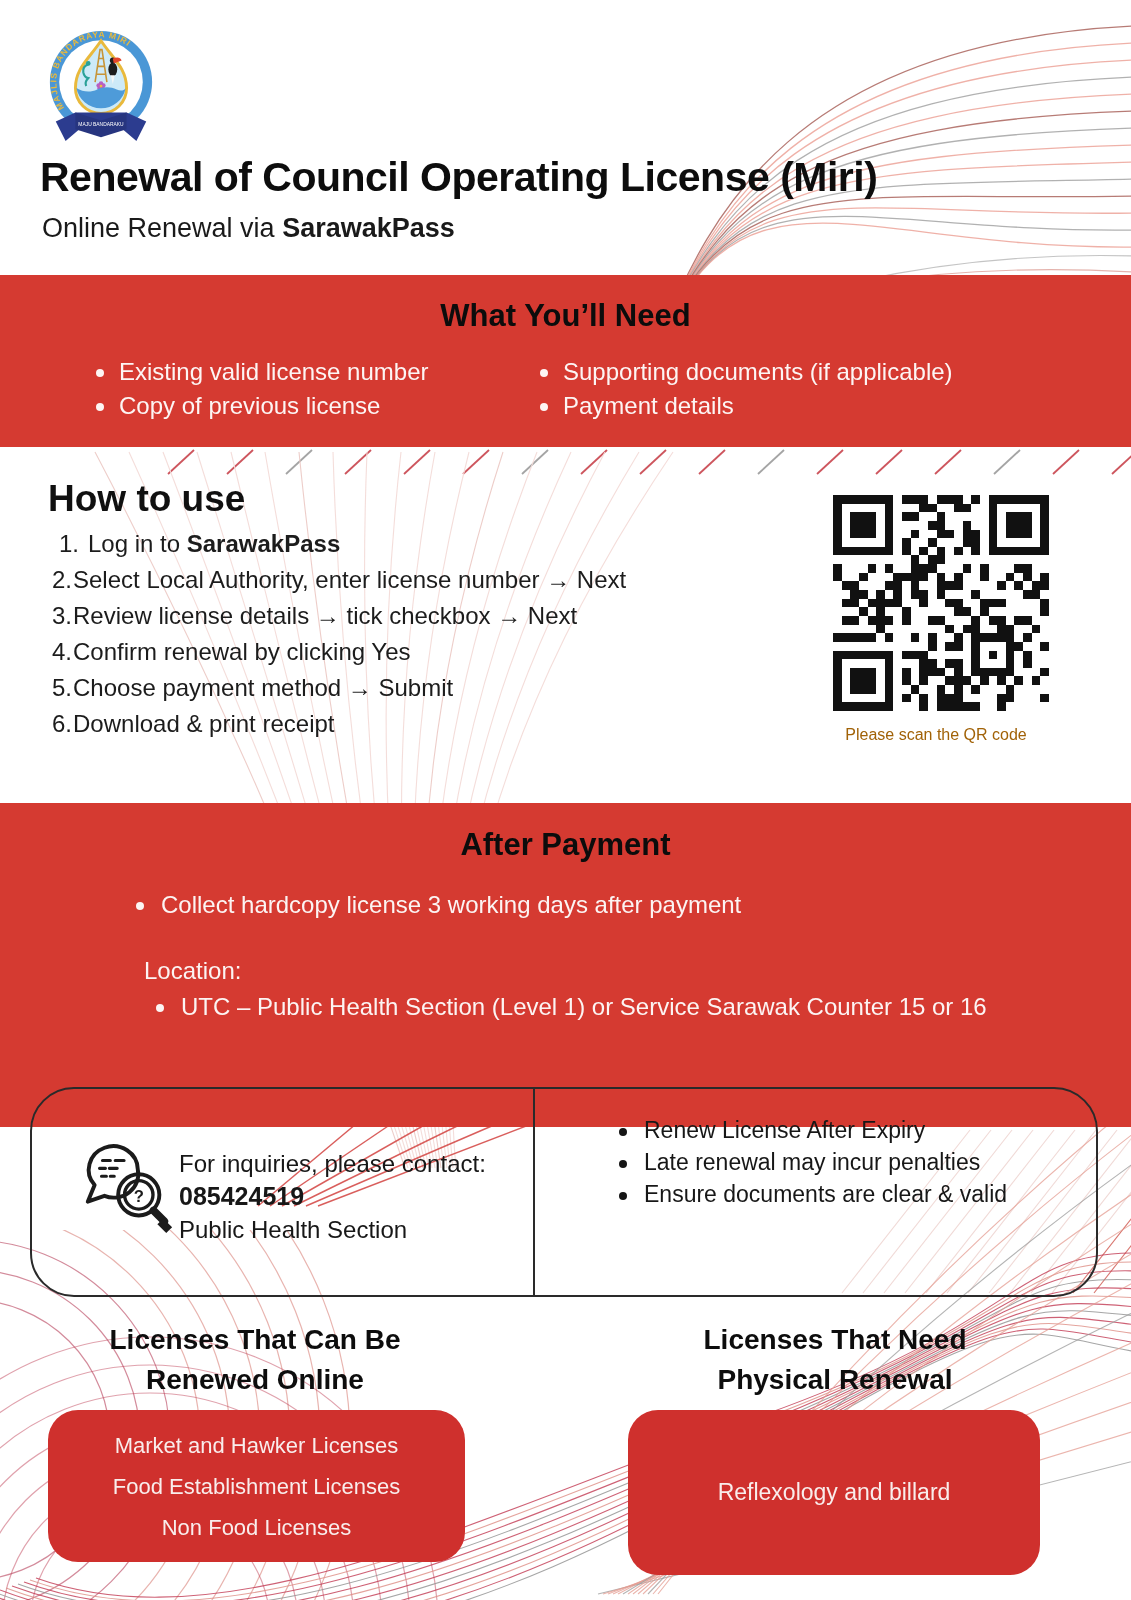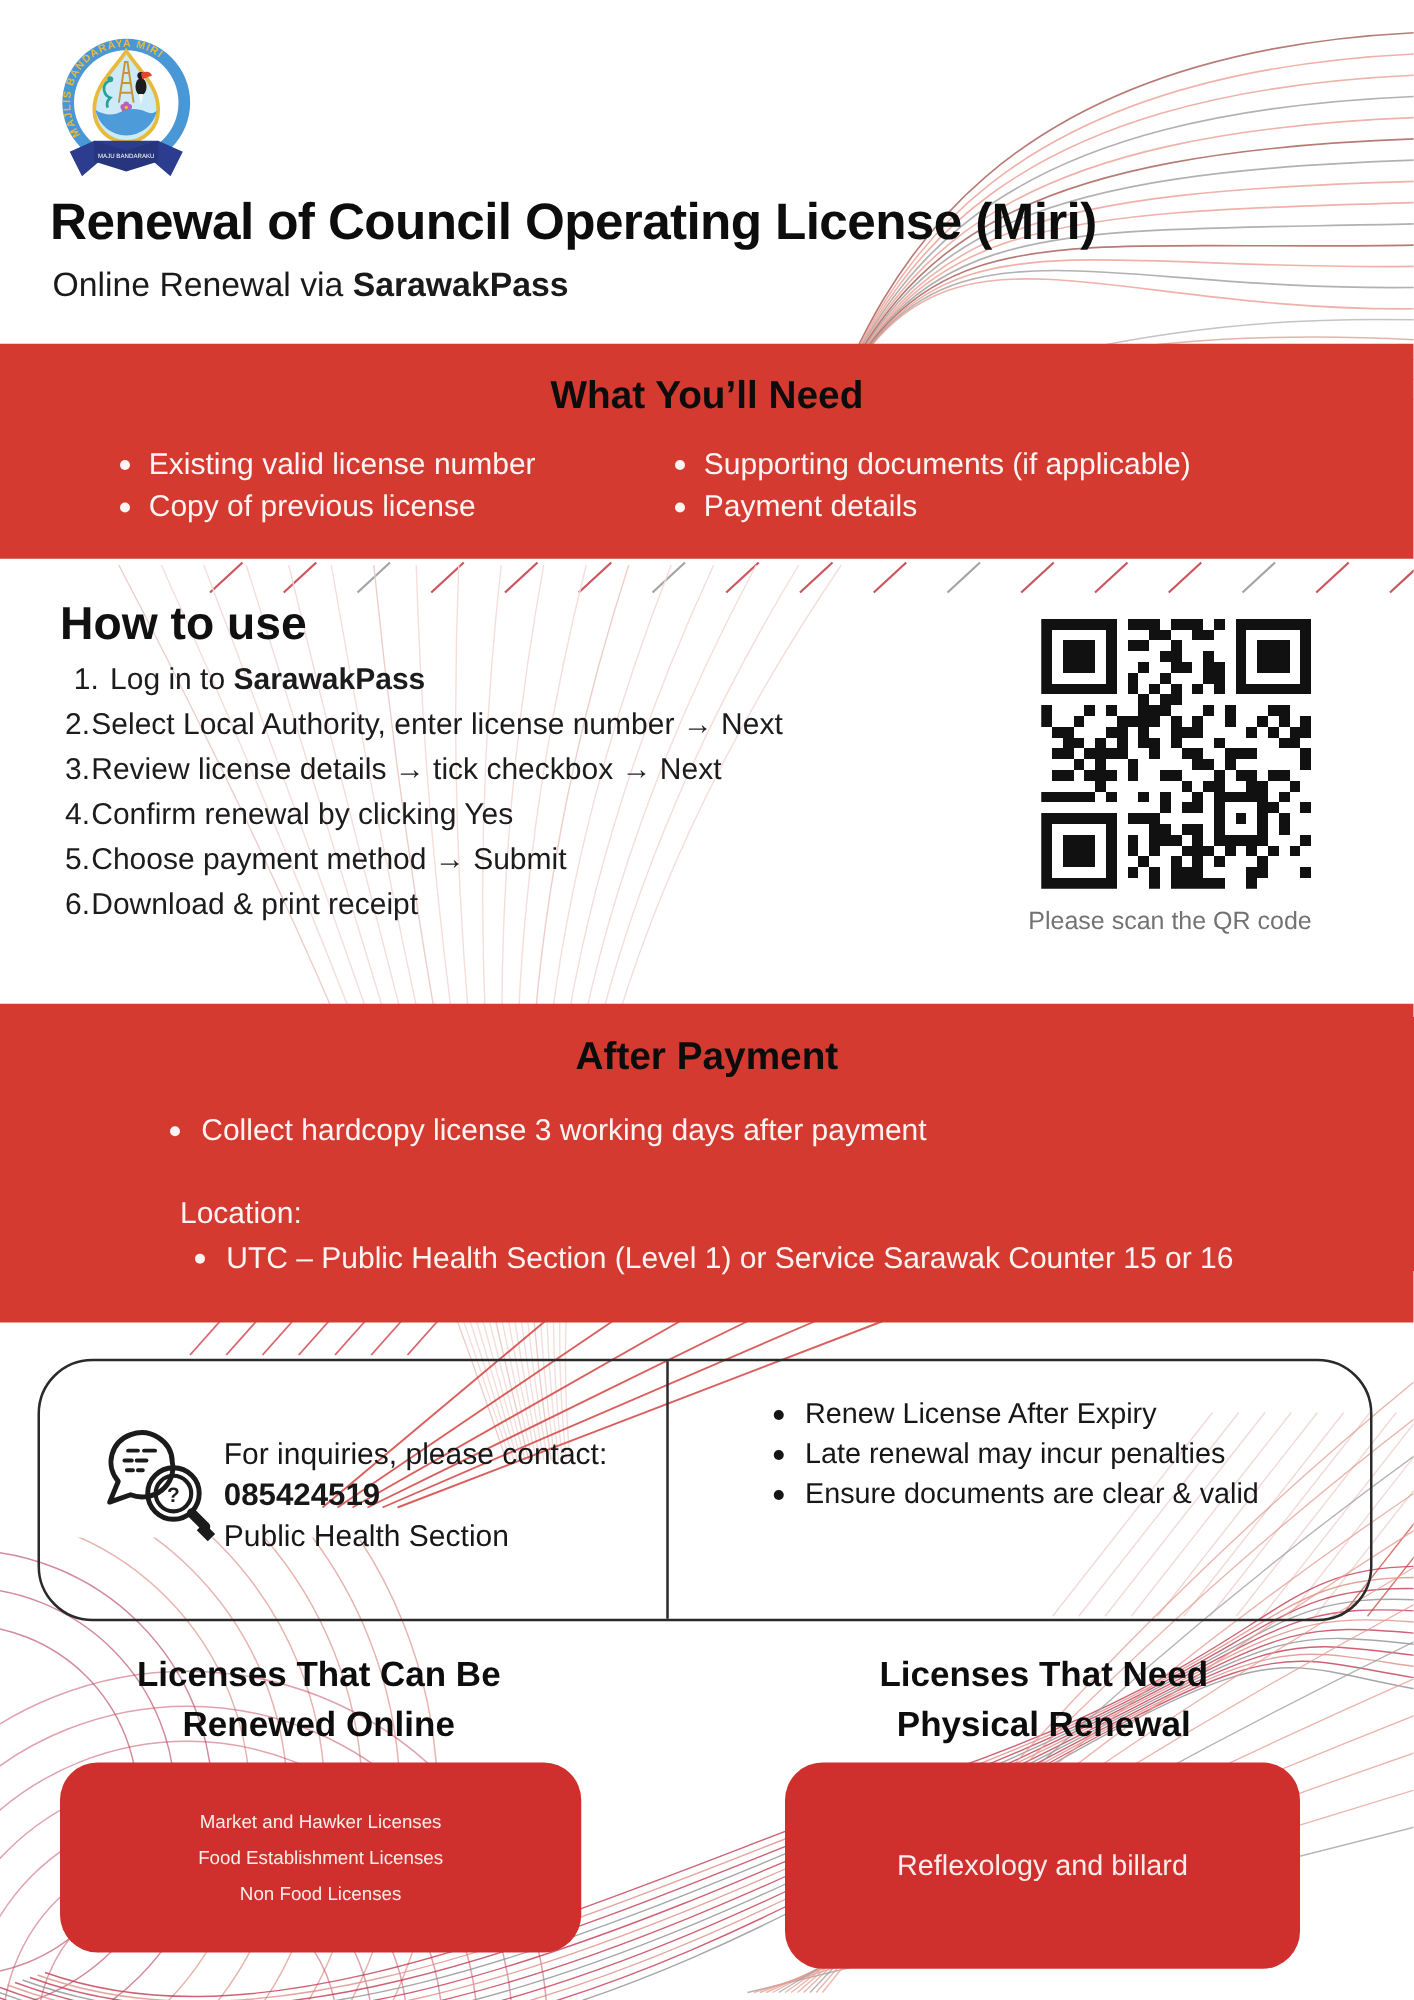--- a/index.html
+++ b/index.html
@@ -31,24 +31,24 @@
   .howto-title{left:48px;top:478px;font-size:37px;font-weight:700;color:#101010;margin:0;}
   .steps{left:52px;top:531px;margin:0;padding:0;list-style:none;width:720px;}
   .steps li{font-size:24px;line-height:25px;margin-bottom:11px;color:#1c1c1c;white-space:nowrap;}
   .steps li .n{margin-right:1px;}
   .steps li:first-child{padding-left:7px;}
   .steps li:first-child .n{margin-right:9px;}
   .steps b{font-weight:700;}
 
   
   .qr{left:833px;top:495px;width:216px;height:216px;}
-  .qr-caption{left:762px;top:726px;width:348px;text-align:center;font-size:20px;color:#737373;}
+  .qr-caption{left:762px;top:726px;width:348px;text-align:center;font-size:16px;color:#a16207;}
 
   
-  .banner2{top:803px;height:255px;}
+  .banner2{top:803px;height:324px;}
   .banner2 h2{padding-top:24px;}
   .ap-row{position:absolute;font-size:24px;color:#fcf4f3;white-space:nowrap;}
   .ap-dot::before{content:"";display:inline-block;width:8px;height:8px;border-radius:50%;
         background:#fcf4f3;margin-right:17px;vertical-align:3px;}
   .ap-b1{left:136px;top:88px;}
   .ap-loc{left:144px;top:154px;}
   .ap-b2{left:156px;top:190px;}
 
   
   .info-box{left:30px;top:1087px;width:1064px;height:206px;border:2px solid #2a2a2a;
@@ -64,21 +64,21 @@
   .mind li::before{content:"";display:inline-block;width:8px;height:8px;border-radius:50%;
         background:#151515;margin-right:17px;vertical-align:2px;}
 
   
   .bh{top:1320px;width:420px;text-align:center;font-size:28px;font-weight:700;
       line-height:40px;color:#0d0d0d;}
   .bh-left{left:45px;}
   .bh-right{left:625px;}
   .rbox{top:1410px;background:var(--box_red,#cf302d);border-radius:30px;color:#f9edec;
         display:flex;flex-direction:column;align-items:center;justify-content:center;text-align:center;}
-  .rbox-left{left:48px;width:417px;height:152px;font-size:15px;line-height:29px;}
+  .rbox-left{left:48px;width:417px;height:152px;font-size:22px;line-height:29px;gap:12px;}
   .rbox-right{left:628px;width:412px;height:165px;font-size:23px;}
 </style>
 </head>
 <body>
 
 <div class="page">
 
   <svg id="decor" class="decor" width="1131" height="1600" viewBox="0 0 1131 1600">
     <defs>
       <clipPath id="clipBL">

